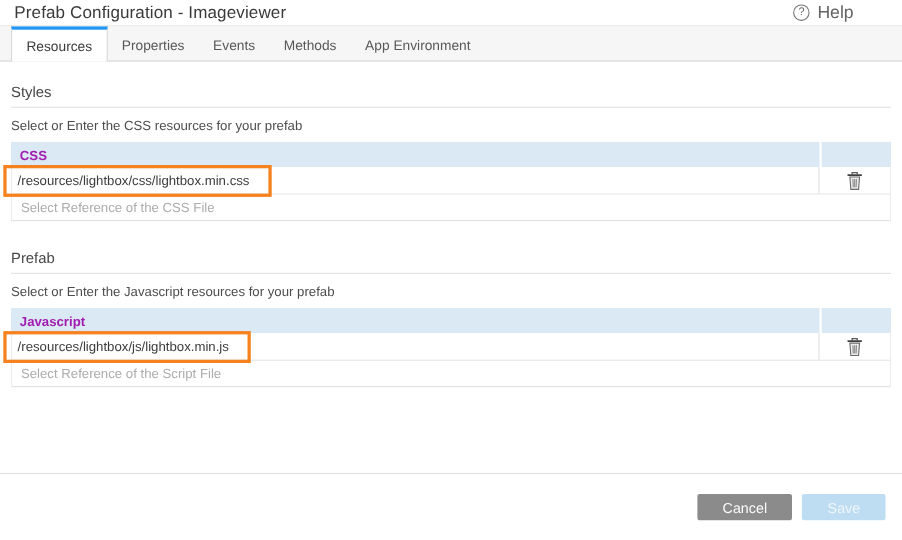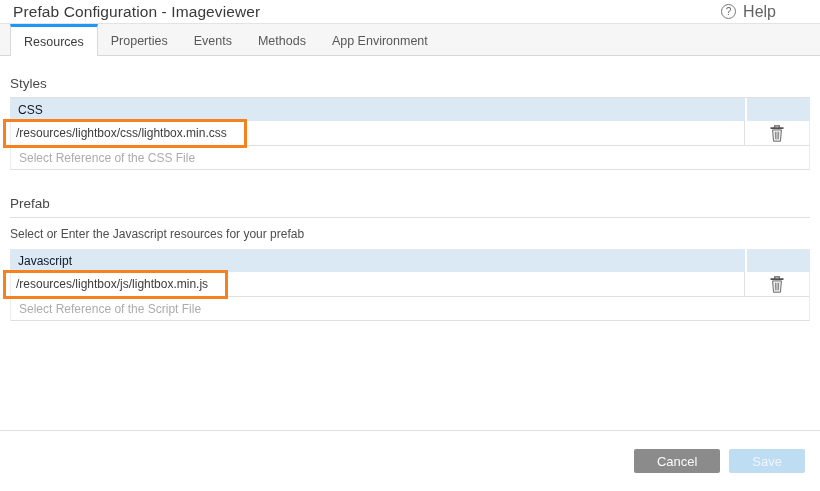--- a/index.html
+++ b/index.html
@@ -50,21 +50,21 @@
   }
   .section + .section { margin-top:26px; }
   .section-desc { font-size:12px; color:#4d4d4d; margin:9px 0 8px; }
 
   .res-table { width:100%; }
   .thead {
     display:flex; background:#dbe9f4; height:23px;
   }
   .th {
     flex:1; display:flex; align-items:center; padding-left:8px;
-    font-size:12px; color:#0f172a;
+    font-size:12px; color:#a21caf;font-weight:bold;
   }
   .th-action { width:65px; border-left:2px solid #fff; }
   .trow {
     display:flex; height:25px; background:#fff;
     border-bottom:1px solid #e0e0e0;
     border-left:1px solid #ececec; border-right:1px solid #ececec;gap:34px;
   }
   .trow.placeholder-row { height:24px; }
   .td {
     flex:1; display:flex; align-items:center; padding-left:8px;
@@ -115,20 +115,21 @@
     <div class="tab">Properties</div>
     <div class="tab">Events</div>
     <div class="tab">Methods</div>
     <div class="tab">App Environment</div>
   </div>
 
   <div class="content">
 
     <div class="section">
       <div class="section-heading">Styles</div>
+      <div class="section-desc">Select or Enter the CSS resources for your prefab</div>
 
       <div class="res-table">
         <div class="thead">
           <div class="th">CSS</div>
           <div class="th-action"></div>
         </div>
         <div class="trow">
           <div class="td">
             <span class="annotated">/resources/lightbox/css/lightbox.min.css</span>
           </div>

